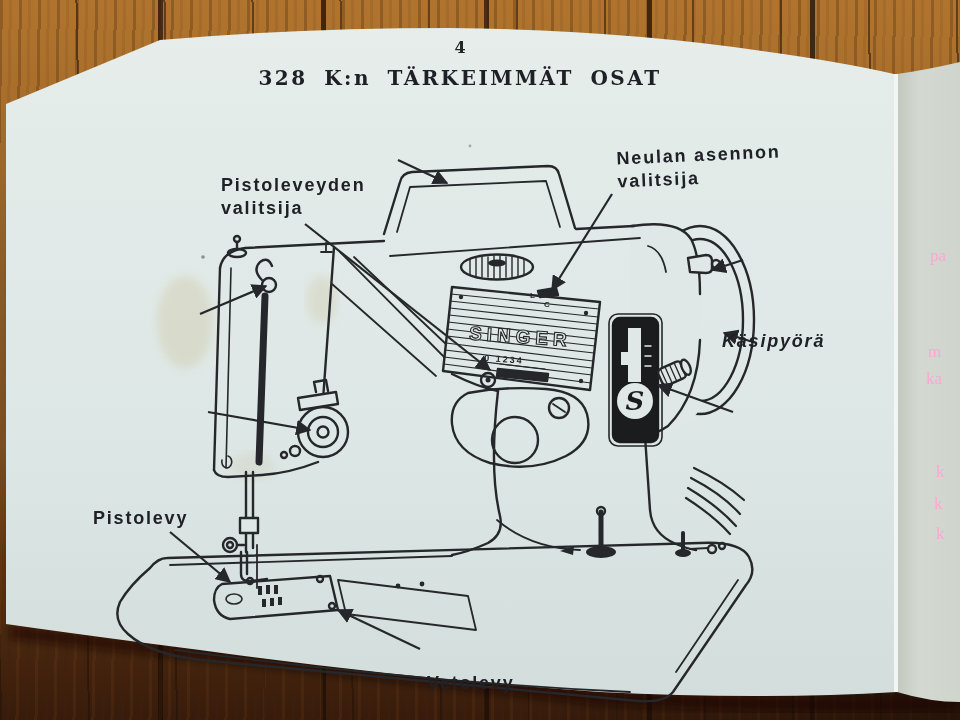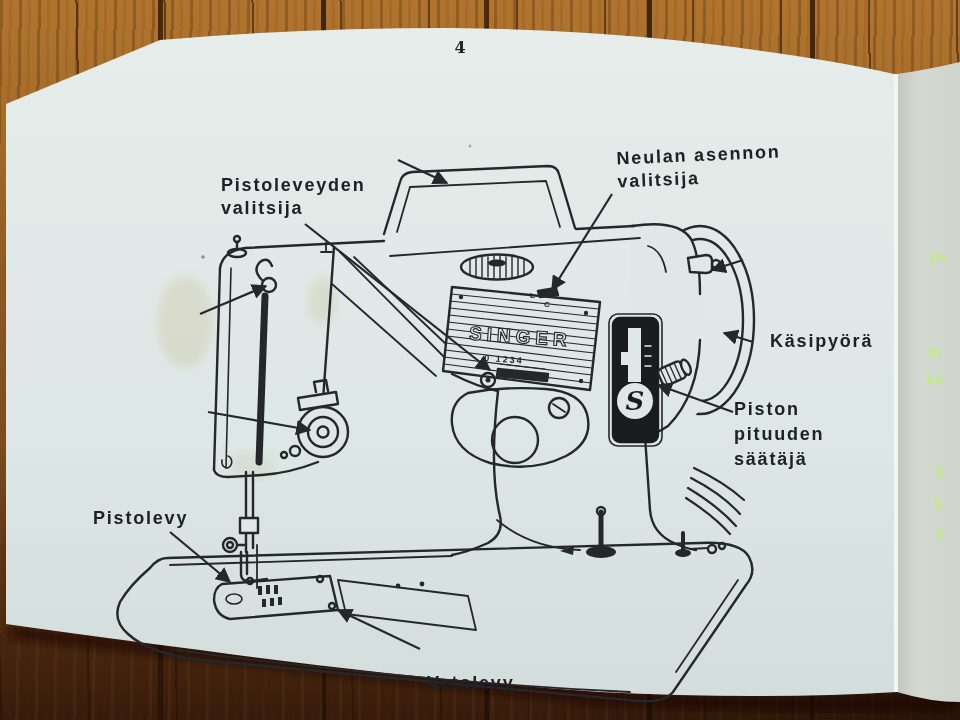--- a/index.html
+++ b/index.html
@@ -17,21 +17,21 @@
   
   svg.photo{position:absolute;inset:0;}
   
   .pgnum{position:absolute;left:250px;top:38px;width:420px;text-align:center;
     font:bold 16px "DejaVu Serif",serif;color:#23242a;}
   .title{position:absolute;left:240px;top:66px;width:440px;text-align:center;
     font:bold 20px "DejaVu Serif",serif;letter-spacing:2.5px;word-spacing:7px;color:#1f2026;}
   .lbl{position:absolute;font-weight:600;font-size:18px;letter-spacing:1.8px;
     color:#202126;line-height:1.28;white-space:pre-line;}
   .lbl.center{text-align:center;}
-  .frag{position:absolute;font:17px "Liberation Serif",serif;color:#bef264;}
+  .frag{position:absolute;font:17px "Liberation Serif",serif;color:#f9a8d4;}
 </style>
 </head>
 <body>
 <div id="stage">
 
   <div class="wood">
     <div class="grain"></div>
     <div class="darkright"></div>
   </div>
 
@@ -288,29 +288,27 @@
     </g>
 
     <text x="520" y="343" transform="rotate(4 520 343)" text-anchor="middle" font-family="Liberation Sans, sans-serif" font-weight="bold" font-size="19" letter-spacing="5" fill="#dfe8e6" stroke="#26272b" stroke-width="1.1">SINGER</text>
     <text x="530" y="298" font-size="8" font-weight="bold" fill="#26272b">L</text>
     <text x="544" y="307" font-size="8" font-weight="bold" fill="#26272b">C</text>
     <text x="484" y="361" transform="rotate(4 484 361)" font-size="9" font-weight="bold" letter-spacing="2" fill="#26272b">0 1234</text>
     <text x="635" y="410" text-anchor="middle" font-family="DejaVu Serif, serif" font-style="italic" font-weight="bold" font-size="26" fill="#1b1c1e">S</text>
   </svg>
 
   <div class="pgnum">4</div>
+  <div class="title">328 K:n TÄRKEIMMÄT OSAT</div>
 
   <div class="lbl" style="left:617px;top:144px;transform:rotate(-2.5deg);">Neulan asennon
 valitsija</div>
   <div class="lbl" style="left:221px;top:174px;">Pistoleveyden
 valitsija</div>
-  <div class="lbl" style="left:770px;top:330px;">Käsipyörä</div>
-  <div class="lbl" style="left:734px;top:397px;line-height:1.38;">Piston
-pituuden
-säätäjä</div>
+  <div class="lbl" style="left:722px;top:330px;font-style:italic;">Käsipyörä</div>
   <div class="lbl" style="left:93px;top:507px;">Pistolevy</div>
   <div class="lbl" style="left:427px;top:641px;margin-top:31px;">Vetolevy</div>
 
   <span class="frag" style="left:930px;top:246px;">pa</span>
   <span class="frag" style="left:928px;top:342px;">m</span>
   <span class="frag" style="left:926px;top:369px;">ka</span>
   <span class="frag" style="left:936px;top:462px;">k</span>
   <span class="frag" style="left:934px;top:494px;">k</span>
   <span class="frag" style="left:936px;top:524px;">k</span>
 

